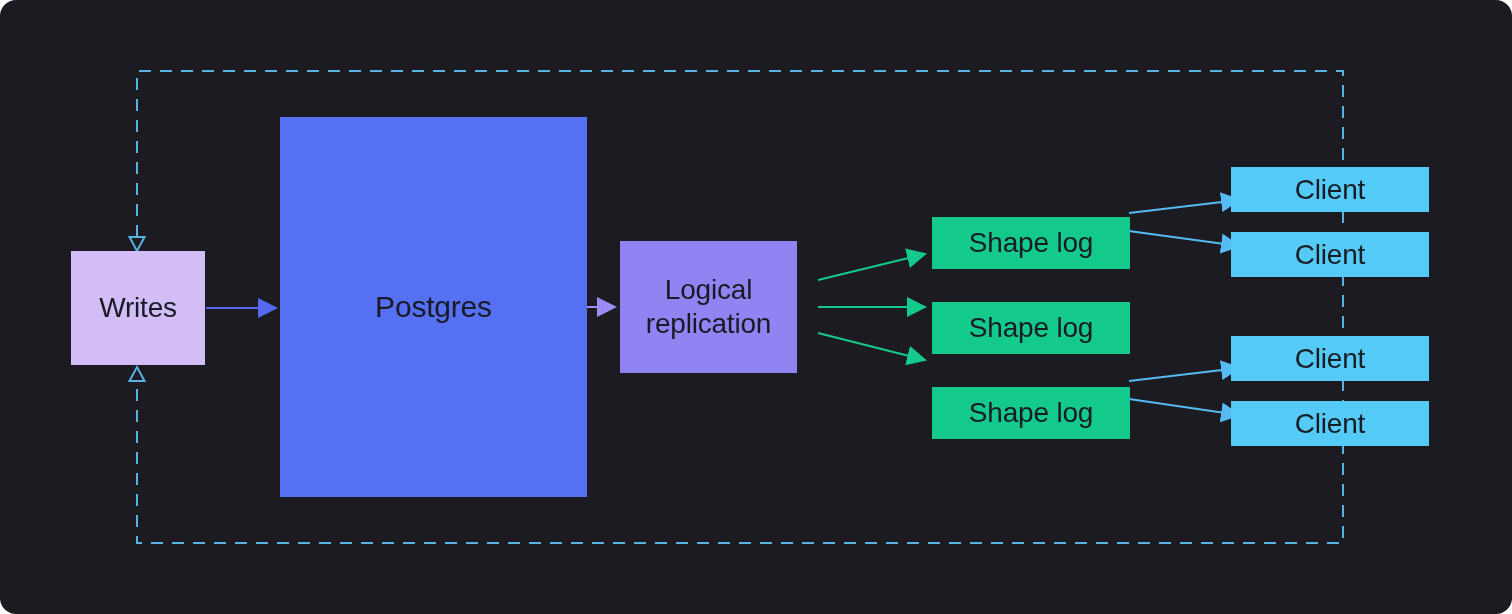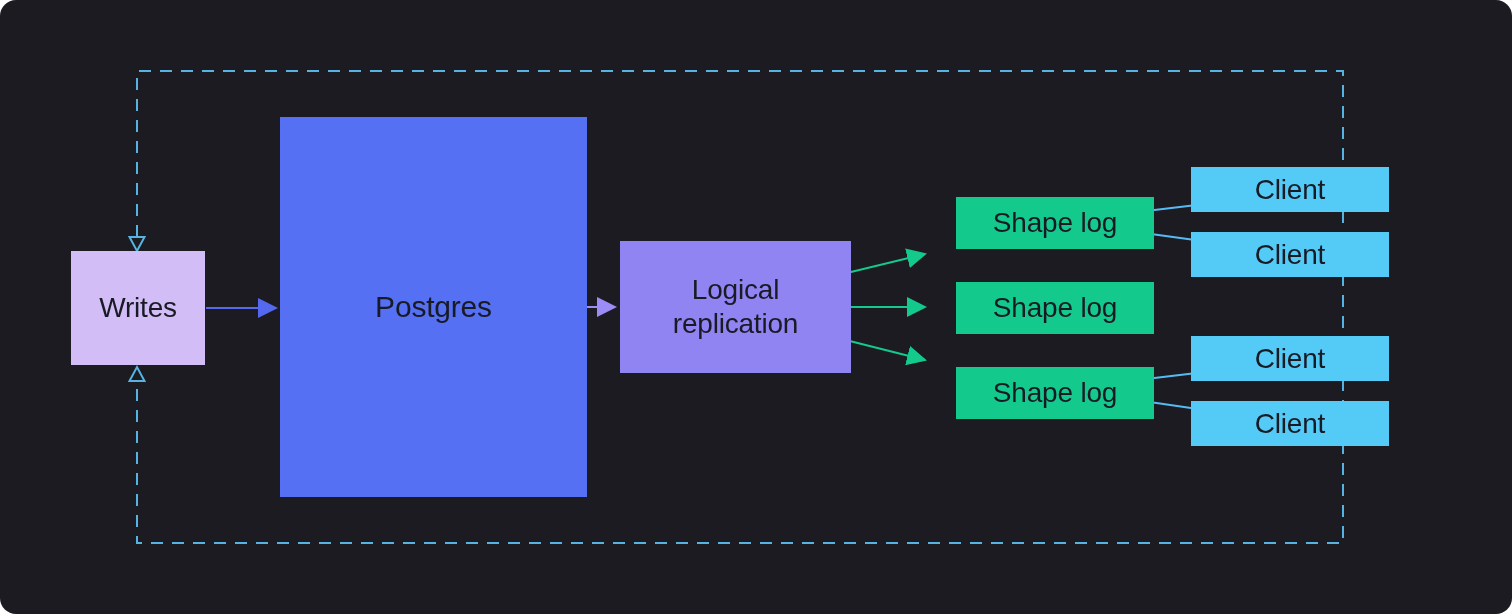--- a/index.html
+++ b/index.html
@@ -32,24 +32,24 @@
     position:absolute;
     display:flex;align-items:center;justify-content:center;
     text-align:center;
     color:var(--text-dark,#181a24);
     font-size:28px;
     line-height:1.2;
     letter-spacing:-0.2px;
   }
   .node-writes{left:71px;top:251px;width:134px;height:114px;background:var(--writes-bg,#d2bdf6);}
   .node-postgres{left:280px;top:117px;width:307px;height:380px;background:var(--postgres-bg,#5570f2);font-size:30px;}
-  .node-logical{left:620px;top:241px;width:231px;height:132px;background:var(--logical-bg,#9083f2);padding:0 18px;}
-  .node-shapelog{left:956px;width:198px;height:52px;background:var(--shapelog-bg,#14c98c);}
+  .node-logical{left:620px;top:241px;width:177px;height:132px;background:var(--logical-bg,#9083f2);padding:0 18px;}
+  .node-shapelog{left:932px;width:198px;height:52px;background:var(--shapelog-bg,#14c98c);margin-top:20px;}
   .sl-1{top:197px;} .sl-2{top:282px;} .sl-3{top:367px;}
-  .node-client{left:1191px;width:198px;height:45px;background:var(--client-bg,#54cbf7);}
+  .node-client{left:1231px;width:198px;height:45px;background:var(--client-bg,#54cbf7);}
   .cl-1{top:167px;} .cl-2{top:232px;} .cl-3{top:336px;} .cl-4{top:401px;}
 </style>
 </head>
 <body>
 
 <div class="panel">
 
   <svg class="connector-layer" width="1512" height="614" viewBox="0 0 1512 614" xmlns="http://www.w3.org/2000/svg">
     <defs>
       <marker id="arr-blue" markerWidth="10" markerHeight="10" refX="9" refY="5" orient="auto" markerUnits="strokeWidth">

